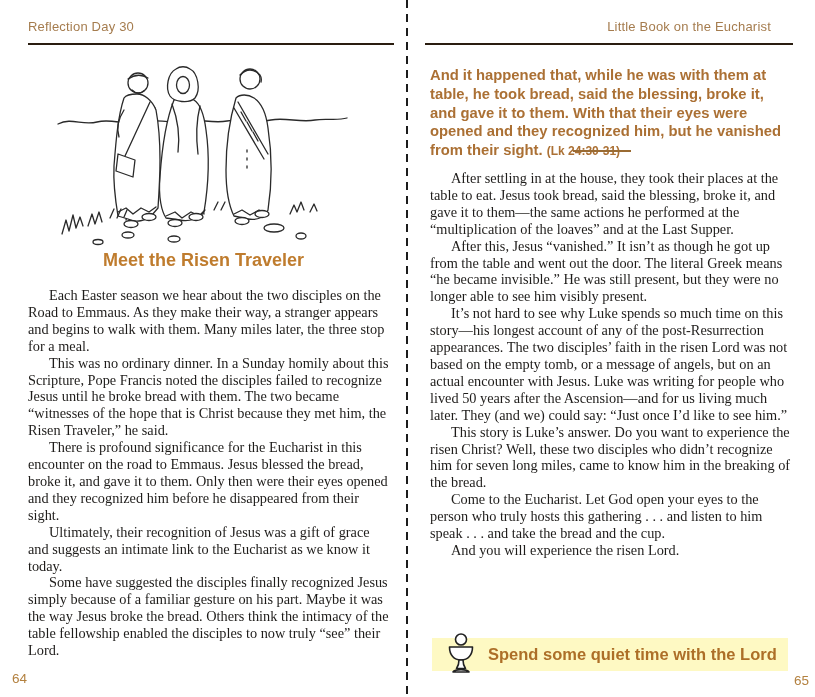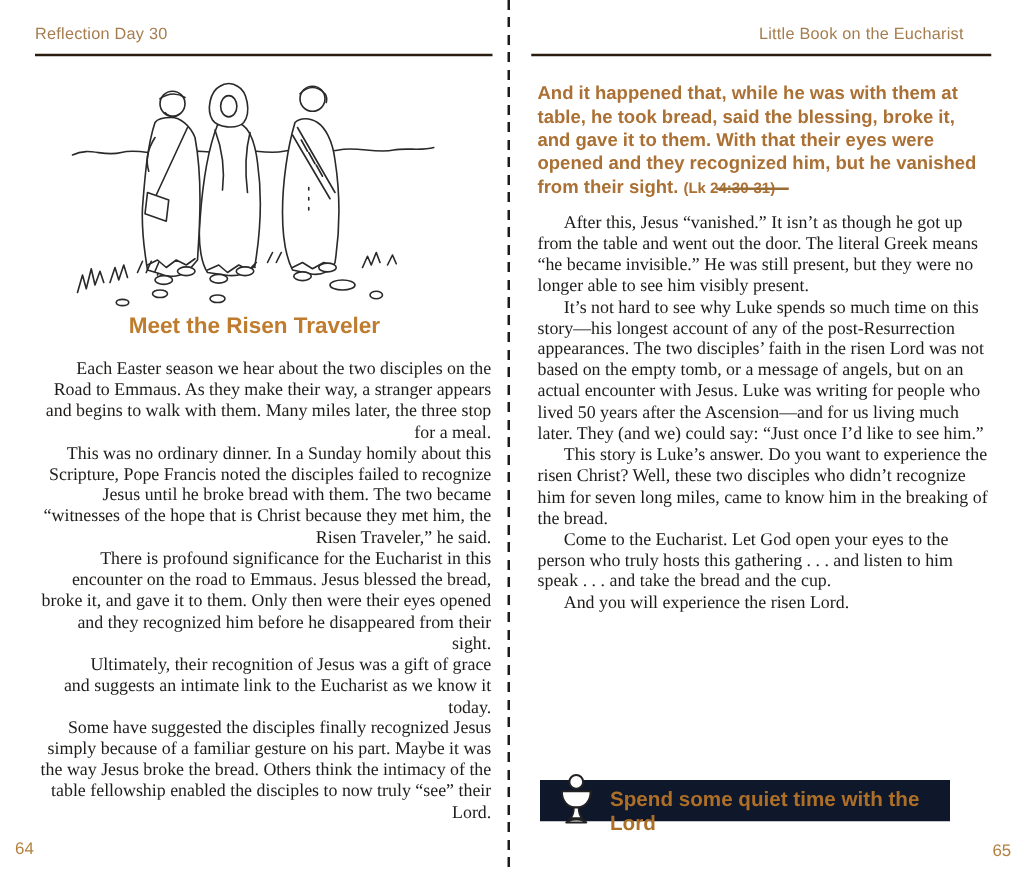--- a/index.html
+++ b/index.html
@@ -27,33 +27,33 @@
   .right .header-rule { left:17px;  width:368px; }
 
   .illustration { position:absolute; left:54px; top:58px; }
 
   .chapter-title {
     position:absolute; top:250px; left:0; width:100%; text-align:center;
     font-family:"Liberation Sans",sans-serif; font-weight:bold;
     font-size:18px; color:#bf7c2e;
   }
   .body-col { position:absolute; color:#1e1c1a; font-size:14.3px; line-height:16.9px; text-align:left; }
-  .left  .body-col { top:287px; left:28px; width:365px;text-align:right; }
+  .left  .body-col { top:287px; left:28px; width:365px; }
   .right .body-col { top:170px; left:22px; width:362px; }
   .body-col p { margin:0; text-indent:21px; }
 
   .quote {
     position:absolute; top:66px; left:22px; width:364px;
     font-family:"Liberation Sans",sans-serif; font-weight:bold;
     font-size:14.8px; line-height:18.8px; color:#ab7034;
   }
   .citation { font-size:12px; white-space:nowrap; }
   .section-divider { position:absolute; top:150px; left:165px; width:58px; height:2px; background:#9a6b33; }
 
-  .banner { position:absolute; left:24px; top:624px; width:328px; height:33px; background:#0f172a; }
+  .banner { position:absolute; left:24px; top:638px; width:356px; height:33px; background:#fef9c3; }
   .banner .chalice { position:absolute; left:13px; top:-6px; }
   .banner .banner-label {
     position:absolute; left:56px; top:7px;
     font-family:"Liberation Sans",sans-serif; font-weight:bold;
     font-size:16.5px; color:#ad6f28;
   }
   .page-num { position:absolute; font-family:"Liberation Sans",sans-serif; font-size:13.5px; color:#b3813f; }
   .left  .page-num { left:12px; bottom:11px; }
   .right .page-num { right:6px; bottom:9px; }
 
@@ -138,20 +138,21 @@
 
   <div class="page right">
     <div class="running-header">Little Book on the Eucharist</div>
     <div class="header-rule"></div>
 
     <div class="quote"><span>And it happened that, while he was with them at table, he took bread, said the blessing, broke it, and gave it to them. With that their eyes were opened and they recognized him, but he vanished from their sight. </span><span class="citation">(Lk 24:30-31)</span></div>
 
     <div class="section-divider"></div>
 
     <div class="body-col">
+      <p>After settling in at the house, they took their places at the table to eat. Jesus took bread, said the blessing, broke it, and gave it to them—the same actions he performed at the “multiplication of the loaves” and at the Last Supper.</p>
       <p>After this, Jesus “vanished.” It isn’t as though he got up from the table and went out the door. The literal Greek means “he became invisible.” He was still present, but they were no longer able to see him visibly present.</p>
       <p>It’s not hard to see why Luke spends so much time on this story—his longest account of any of the post-Resurrection appearances. The two disciples’ faith in the risen Lord was not based on the empty tomb, or a message of angels, but on an actual encounter with Jesus. Luke was writing for people who lived 50 years after the Ascension—and for us living much later. They (and we) could say: “Just once I’d like to see him.”</p>
       <p>This story is Luke’s answer. Do you want to experience the risen Christ? Well, these two disciples who didn’t recognize him for seven long miles, came to know him in the breaking of the bread.</p>
       <p>Come to the Eucharist. Let God open your eyes to the person who truly hosts this gathering . . . and listen to him speak . . . and take the bread and the cup.</p>
       <p>And you will experience the risen Lord.</p>
     </div>
 
     <div class="banner">
       <span class="chalice">
         <svg width="32" height="42" viewBox="0 0 32 42">

